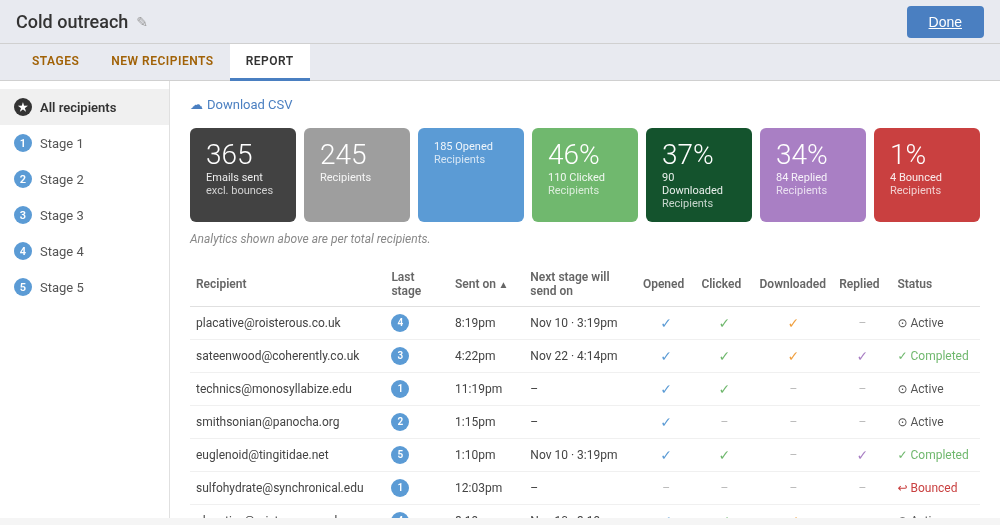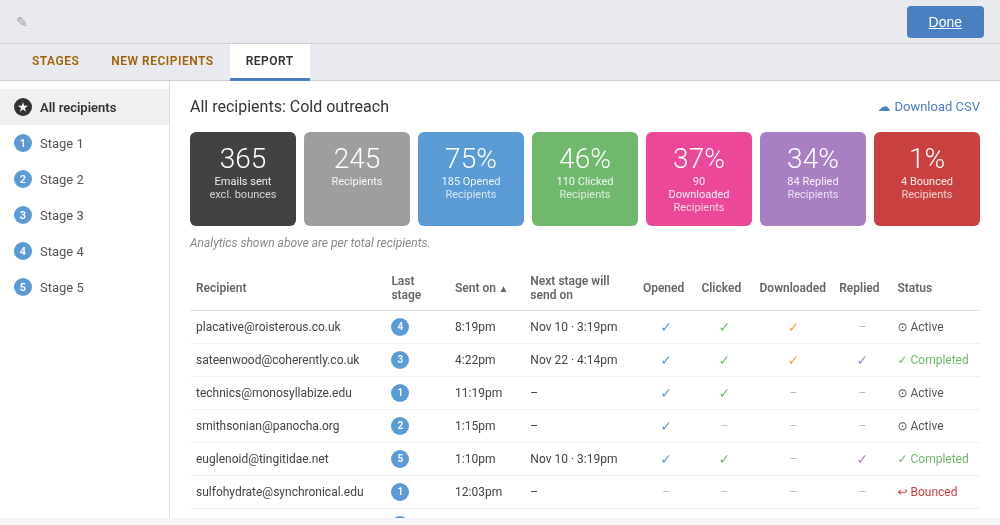--- a/index.html
+++ b/index.html
@@ -27,26 +27,26 @@
     .badge-4 { background: #5b9bd5; color: white; }
     .badge-5 { background: #5b9bd5; color: white; }
 
     .content { flex: 1; padding: 16px 20px; overflow-y: auto; background: white; }
 
     .content-header { display: flex; align-items: center; justify-content: space-between; margin-bottom: 16px; }
     .content-title { font-size: 16px; font-weight: 400; color: #333; }
     .download-link { color: #4a7fc1; font-size: 13px; cursor: pointer; display: flex; align-items: center; gap: 4px; }
 
     .stats-row { display: flex; gap: 8px; margin-bottom: 10px; }
-    .stat-card { border-radius: 6px; padding: 12px 16px; flex: 1; color: white; text-align: center; }
+    .stat-card { border-radius: 6px; padding: 12px 16px; flex: 1; color: white; }
     .stat-card.dark { background: #424242; }
     .stat-card.gray { background: #9e9e9e; }
     .stat-card.blue { background: #5b9bd5; }
     .stat-card.green { background: #70b86e; }
-    .stat-card.orange { background: #ec4899; }
+    .stat-card.orange { background: #14532d; }
     .stat-card.purple { background: #a97fc4; }
     .stat-card.red { background: #c94040; }
     .stat-number { font-size: 28px; font-weight: 300; line-height: 1.1; }
     .stat-label { font-size: 11px; opacity: 0.9; }
     .stat-sublabel { font-size: 11px; opacity: 0.75; }
 
     .analytics-note { font-size: 12px; color: #888; font-style: italic; margin-bottom: 16px; margin-top: 6px; }
 
     .table { width: 100%; border-collapse: collapse; }
     .table th { font-size: 12px; font-weight: 600; color: #666; text-align: left; padding: 8px 6px; border-bottom: 1px solid #e0e0e0; }
@@ -79,20 +79,21 @@
     .col-replied { width: 60px; text-align: center; }
     .col-status { width: 90px; }
 
     .sort-asc::after { content: ' ▲'; font-size: 10px; }
   </style>
 </head>
 <body>
 
 <div>
   <div class="top-bar">
+    <span class="top-bar-title">Cold outreach</span>
     <span class="edit-icon">✎</span>
     <button class="done-button">Done</button>
   </div>
   <div class="tabs">
     <div class="tab">STAGES</div>
     <div class="tab">NEW RECIPIENTS</div>
     <div class="tab active">REPORT</div>
   </div>
 </div>
 
@@ -119,39 +120,37 @@
       <span>Stage 4</span>
     </div>
     <div class="sidebar-item">
       <span class="sidebar-badge badge-5">5</span>
       <span>Stage 5</span>
     </div>
   </div>
 
   <div class="content">
     <div class="content-header">
-      <span class="content-title">All recipients: Cold outreach</span>
       <span class="download-link">
         <span>☁</span>
         <span>Download CSV</span>
       </span>
     </div>
 
     <div class="stats-row">
       <div class="stat-card dark">
         <div class="stat-number">365</div>
         <div class="stat-label">Emails sent</div>
         <div class="stat-sublabel">excl. bounces</div>
       </div>
       <div class="stat-card gray">
         <div class="stat-number">245</div>
         <div class="stat-label">Recipients</div>
       </div>
       <div class="stat-card blue">
-        <div class="stat-number">75%</div>
         <div class="stat-label">185 Opened</div>
         <div class="stat-sublabel">Recipients</div>
       </div>
       <div class="stat-card green">
         <div class="stat-number">46%</div>
         <div class="stat-label">110 Clicked</div>
         <div class="stat-sublabel">Recipients</div>
       </div>
       <div class="stat-card orange">
         <div class="stat-number">37%</div>

